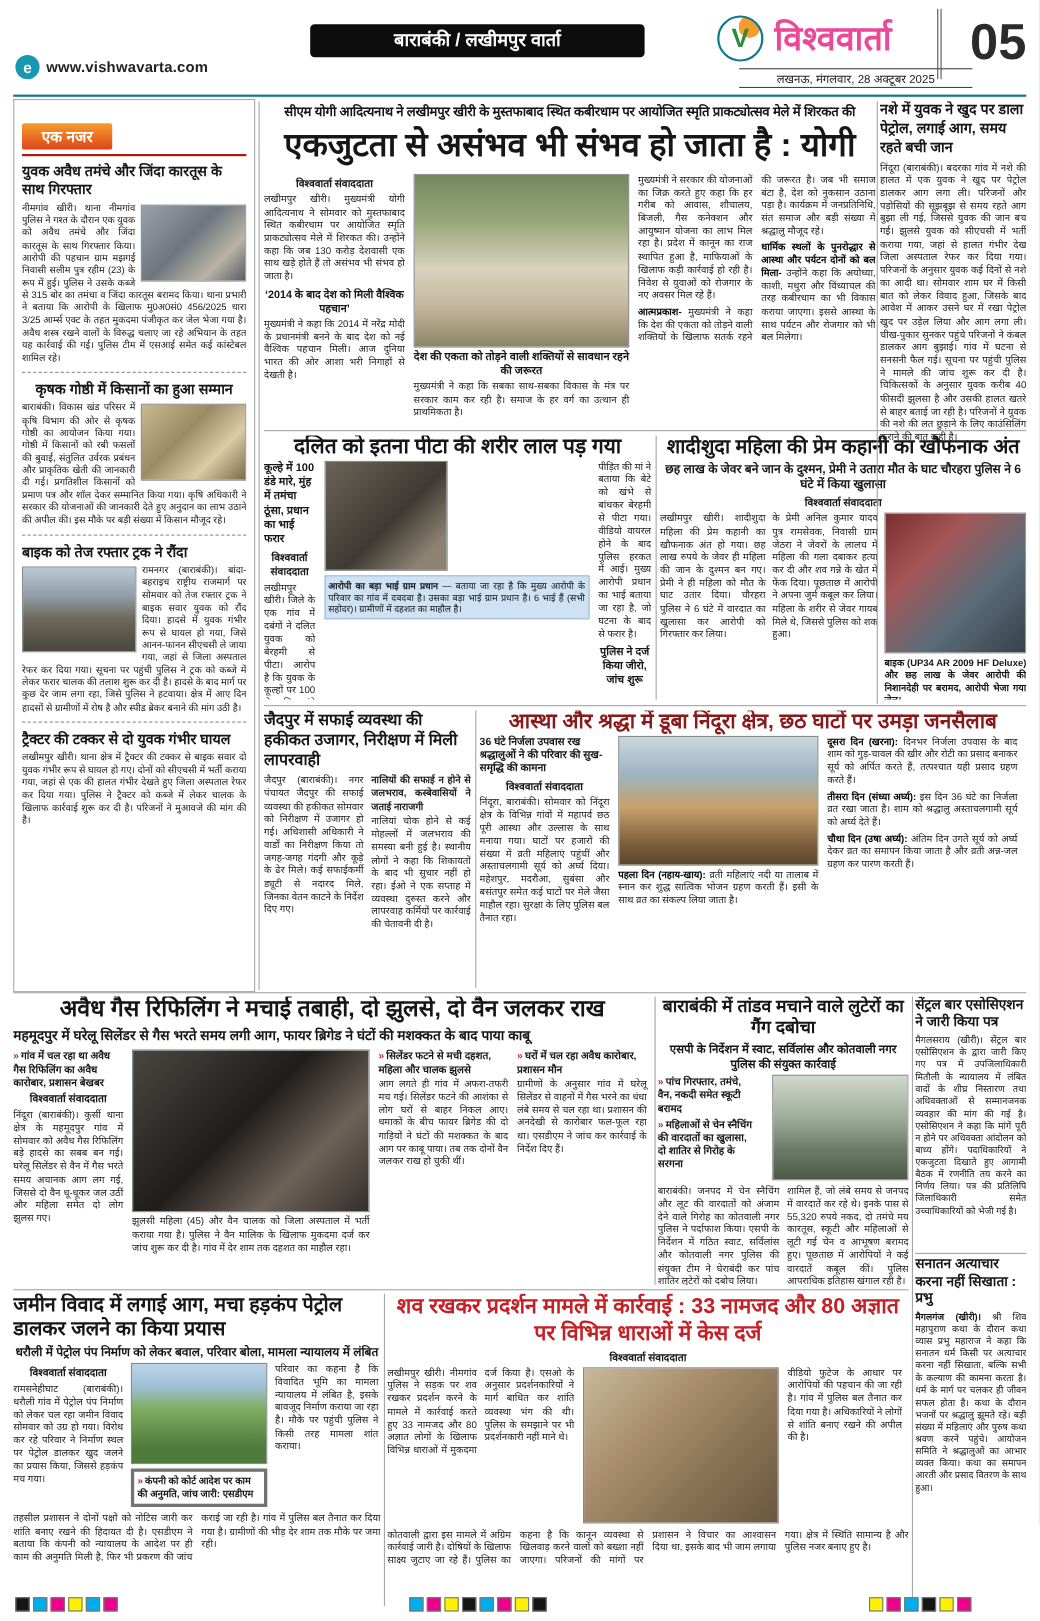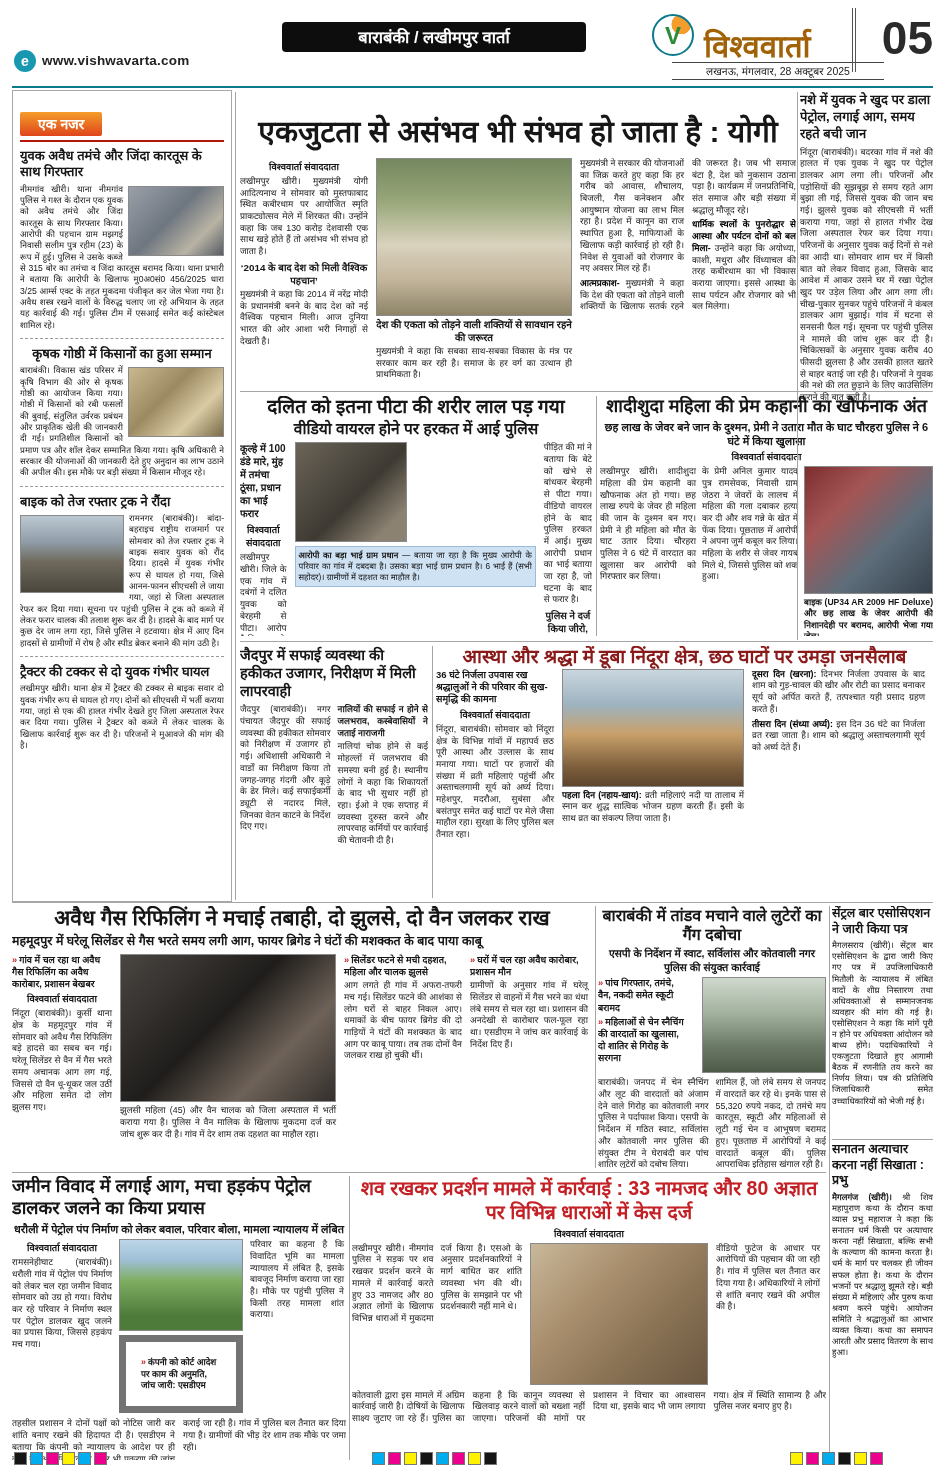--- a/index.html
+++ b/index.html
@@ -10,21 +10,21 @@
   
   .hdr{left:12px;top:6px;width:921px;height:82px;border-bottom:2px solid #0c7a8d}
   .site-logo{position:absolute;left:2px;top:44px;width:22px;height:22px;border-radius:50%;
              background:#1898b0;color:#fff;font-weight:bold;font-size:14px;text-align:center;line-height:22px}
   .site-url{position:absolute;left:30px;top:47px;font-size:13.5px;font-weight:bold;color:#222;letter-spacing:.2px}
   .banner{position:absolute;left:270px;top:16px;width:304px;height:30px;background:#0d0d0d;color:#fff;
           border-radius:4px;font-size:16.5px;font-weight:bold;text-align:center;line-height:30px}
   .brand-logo{position:absolute;left:640px;top:8px;width:42px;height:42px;border-radius:50%;
               border:2px solid #0c7a8d;background:radial-gradient(circle at 72% 22%,#f59d2c 0 24%,transparent 25%),#fff;
               color:#2e8b3a;font-weight:bold;font-size:24px;text-align:center;line-height:40px}
-  .brand-name{position:absolute;left:692px;top:18px;font-size:31px;font-weight:bold;color:#a16207}
+  .brand-name{position:absolute;left:692px;top:6px;font-size:31px;font-weight:bold;color:#ec4899}
   .edition{position:absolute;left:660px;top:56px;width:212px;text-align:center;font-size:10.5px;color:#222;
            border-top:1px solid #444;border-bottom:1px solid #444;padding:1px 2px}
   .pagenum{position:absolute;right:0;top:2px;height:64px;line-height:60px;font-size:46px;font-weight:bold;color:#2b2b2b;
            border-left:4px double #555;padding-left:26px}
   
   .bt{font-size:8.8px;line-height:1.33;text-align:justify;color:#1c1c1c}
   .bt b{color:#000}
   .byline{font-size:9.5px;font-weight:bold;text-align:center;margin:2px 0 3px}
   .chev{color:#c42127;font-weight:bold;margin-right:2px}
   .photo{border:1px solid #8a8a8a}
@@ -115,21 +115,21 @@
   .bar h3,.sanatan h3{font-size:12.5px;font-weight:bold;line-height:1.25;margin-bottom:3px}
   .thin{font-size:8.4px;line-height:1.32;text-align:justify}
   .sanatan{left:832px;top:1142px;width:101px;height:318px}
   
   .jameen{left:12px;top:1176px;width:334px;height:284px}
   .jameen .h1{font-size:18px;font-weight:bold;text-align:left;line-height:1.2}
   .jameen .sub{font-size:11px;font-weight:bold;text-align:center;margin:2px 0 3px}
   .jm-row{display:flex;gap:7px}
   .jm-c{width:100px}
   .ph-jameen{width:124px;height:92px;background:linear-gradient(180deg,#bcd4e6 0%,#9fc0d8 22%,#7fae62 45%,#4e7a3a 85%)}
-  .notebox{border:7px solid #737373;padding:15px;font-size:8.8px;font-weight:bold;line-height:1.3;margin-top:4px}
+  .notebox{border:3px solid #737373;padding:3px;font-size:8.8px;font-weight:bold;line-height:1.3;margin-top:4px}
   .jm-bottom{column-count:2;column-gap:8px;margin-top:5px;height:84px}
   
   .shav{left:352px;top:1176px;width:474px;height:284px}
   .shav .h1{font-size:19.5px;font-weight:bold;color:#c42127;text-align:center;line-height:1.25}
   .s-row{display:flex;gap:8px;margin-top:2px}
   .s-c1{width:170px;column-count:2;column-gap:7px}
   .ph-shav{width:178px;height:142px;background:linear-gradient(135deg,#c8b89a,#a98f6e 35%,#8a7355 65%,#6b5740)}
   .s-c3{width:104px}
   .s-bottom{column-count:4;column-gap:8px;margin-top:5px;height:56px}
   
@@ -173,20 +173,21 @@
       <div class="sb-photo ph-truck photo fl" style="width:104px;height:78px"></div>
       <div class="sb-body">रामनगर (बाराबंकी)। बांदा-बहराइच राष्ट्रीय राजमार्ग पर सोमवार को तेज रफ्तार ट्रक ने बाइक सवार युवक को रौंद दिया। हादसे में युवक गंभीर रूप से घायल हो गया, जिसे आनन-फानन सीएचसी ले जाया गया, जहां से जिला अस्पताल रेफर कर दिया गया। सूचना पर पहुंची पुलिस ने ट्रक को कब्जे में लेकर फरार चालक की तलाश शुरू कर दी है। हादसे के बाद मार्ग पर कुछ देर जाम लगा रहा, जिसे पुलिस ने हटवाया। क्षेत्र में आए दिन हादसों से ग्रामीणों में रोष है और स्पीड ब्रेकर बनाने की मांग उठी है।</div>
     </div>
 
     <div class="sb-item">
       <div class="sb-title">ट्रैक्टर की टक्कर से दो युवक गंभीर घायल</div>
       <div class="sb-body">लखीमपुर खीरी। थाना क्षेत्र में ट्रैक्टर की टक्कर से बाइक सवार दो युवक गंभीर रूप से घायल हो गए। दोनों को सीएचसी में भर्ती कराया गया, जहां से एक की हालत गंभीर देखते हुए जिला अस्पताल रेफर कर दिया गया। पुलिस ने ट्रैक्टर को कब्जे में लेकर चालक के खिलाफ कार्रवाई शुरू कर दी है। परिजनों ने मुआवजे की मांग की है।</div>
     </div>
   </div>
 
+  <div class="rg kicker">सीएम योगी आदित्यनाथ ने लखीमपुर खीरी के मुस्तफाबाद स्थित कबीरधाम पर आयोजित स्मृति प्राकट्योत्सव मेले में शिरकत की</div>
   <div class="rg lead-head">एकजुटता से असंभव भी संभव हो जाता है : योगी</div>
 
   <div class="rg lead-body">
     <div class="lead-c1">
       <div class="byline">विश्ववार्ता संवाददाता</div>
       <p class="bt">लखीमपुर खीरी। मुख्यमंत्री योगी आदित्यनाथ ने सोमवार को मुस्तफाबाद स्थित कबीरधाम पर आयोजित स्मृति प्राकट्योत्सव मेले में शिरकत की। उन्होंने कहा कि जब 130 करोड़ देशवासी एक साथ खड़े होते हैं तो असंभव भी संभव हो जाता है।</p>
       <div class="qhead">‘2014 के बाद देश को मिली वैश्विक पहचान’</div>
       <p class="bt">मुख्यमंत्री ने कहा कि 2014 में नरेंद्र मोदी के प्रधानमंत्री बनने के बाद देश को नई वैश्विक पहचान मिली। आज दुनिया भारत की ओर आशा भरी निगाहों से देखती है।</p>
     </div>
     <div class="lead-mid">
@@ -201,21 +202,20 @@
     </div>
   </div>
 
   <div class="rg petrol">
     <h3>नशे में युवक ने खुद पर डाला पेट्रोल, लगाई आग, समय रहते बची जान</h3>
     <p class="bt">निंदूरा (बाराबंकी)। बदरका गांव में नशे की हालत में एक युवक ने खुद पर पेट्रोल डालकर आग लगा ली। परिजनों और पड़ोसियों की सूझबूझ से समय रहते आग बुझा ली गई, जिससे युवक की जान बच गई। झुलसे युवक को सीएचसी में भर्ती कराया गया, जहां से हालत गंभीर देख जिला अस्पताल रेफर कर दिया गया। परिजनों के अनुसार युवक कई दिनों से नशे का आदी था। सोमवार शाम घर में किसी बात को लेकर विवाद हुआ, जिसके बाद आवेश में आकर उसने घर में रखा पेट्रोल खुद पर उड़ेल लिया और आग लगा ली। चीख-पुकार सुनकर पहुंचे परिजनों ने कंबल डालकर आग बुझाई। गांव में घटना से सनसनी फैल गई। सूचना पर पहुंची पुलिस ने मामले की जांच शुरू कर दी है। चिकित्सकों के अनुसार युवक करीब 40 फीसदी झुलसा है और उसकी हालत खतरे से बाहर बताई जा रही है। परिजनों ने युवक की नशे की लत छुड़ाने के लिए काउंसिलिंग कराने की बात कही है।</p>
   </div>
 
   <div class="rg dalit">
     <div class="h1">दलित को इतना पीटा की शरीर लाल पड़ गया</div>
-    <div class="h2">वीडियो वायरल होने पर हरकत में आई पुलिस</div>
     <div class="d-row">
       <div class="d-c">
         <div class="d-kick">कूल्हे में 100 डंडे मारे, मुंह में तमंचा ठूंसा, प्रधान का भाई फरार</div>
         <div class="byline">विश्ववार्ता संवाददाता</div>
         <p class="bt">लखीमपुर खीरी। जिले के एक गांव में दबंगों ने दलित युवक को बेरहमी से पीटा। आरोप है कि युवक के कूल्हों पर 100 से अधिक डंडे बरसाए गए और मुंह में तमंचा ठूंस दिया गया। पिटाई से युवक का पूरा शरीर लाल पड़ गया।</p>
       </div>
       <div>
         <div class="ph-dalit photo"></div>
         <div class="bluebox"><b>आरोपी का बड़ा भाई ग्राम प्रधान</b> <span>— बताया जा रहा है कि मुख्य आरोपी के परिवार का गांव में दबदबा है। उसका बड़ा भाई ग्राम प्रधान है। 6 भाई हैं (सभी सहोदर)। ग्रामीणों में दहशत का माहौल है।</span></div>
       </div>
@@ -262,20 +262,21 @@
         <div class="byline">विश्ववार्ता संवाददाता</div>
         <p class="bt">निंदूरा, बाराबंकी। सोमवार को निंदूरा क्षेत्र के विभिन्न गांवों में महापर्व छठ पूरी आस्था और उल्लास के साथ मनाया गया। घाटों पर हजारों की संख्या में व्रती महिलाएं पहुंचीं और अस्ताचलगामी सूर्य को अर्घ्य दिया। महेशपुर, मदरौआ, सुबंसा और बसंतपुर समेत कई घाटों पर मेले जैसा माहौल रहा। सुरक्षा के लिए पुलिस बल तैनात रहा।</p>
       </div>
       <div class="ch-mid">
         <div class="ph-chhath photo"></div>
         <p class="bt" style="margin-top:3px"><b>पहला दिन (नहाय-खाय):</b> <span>व्रती महिलाएं नदी या तालाब में स्नान कर शुद्ध सात्विक भोजन ग्रहण करती हैं। इसी के साथ व्रत का संकल्प लिया जाता है।</span></p>
       </div>
       <div class="ch-c3">
         <p class="bt"><b>दूसरा दिन (खरना):</b> <span>दिनभर निर्जला उपवास के बाद शाम को गुड़-चावल की खीर और रोटी का प्रसाद बनाकर सूर्य को अर्पित करते हैं, तत्पश्चात यही प्रसाद ग्रहण करते हैं।</span></p>
         <p class="bt" style="margin-top:3px"><b>तीसरा दिन (संध्या अर्घ्य):</b> <span>इस दिन 36 घंटे का निर्जला व्रत रखा जाता है। शाम को श्रद्धालु अस्ताचलगामी सूर्य को अर्घ्य देते हैं।</span></p>
+        <p class="bt" style="margin-top:3px"><b>चौथा दिन (उषा अर्घ्य):</b> <span>अंतिम दिन उगते सूर्य को अर्घ्य देकर व्रत का समापन किया जाता है और व्रती अन्न-जल ग्रहण कर पारण करती हैं।</span></p>
       </div>
     </div>
   </div>
 
   <div class="rg gas">
     <div class="h1">अवैध गैस रिफिलिंग ने मचाई तबाही, दो झुलसे, दो वैन जलकर राख</div>
     <div class="sub">महमूदपुर में घरेलू सिलेंडर से गैस भरते समय लगी आग, फायर ब्रिगेड ने घंटों की मशक्कत के बाद पाया काबू</div>
     <div class="g-row">
       <div class="g-c1">
         <div class="g-bullet"><span class="chev">»</span><span>गांव में चल रहा था अवैध गैस रिफिलिंग का अवैध कारोबार, प्रशासन बेखबर</span></div>

